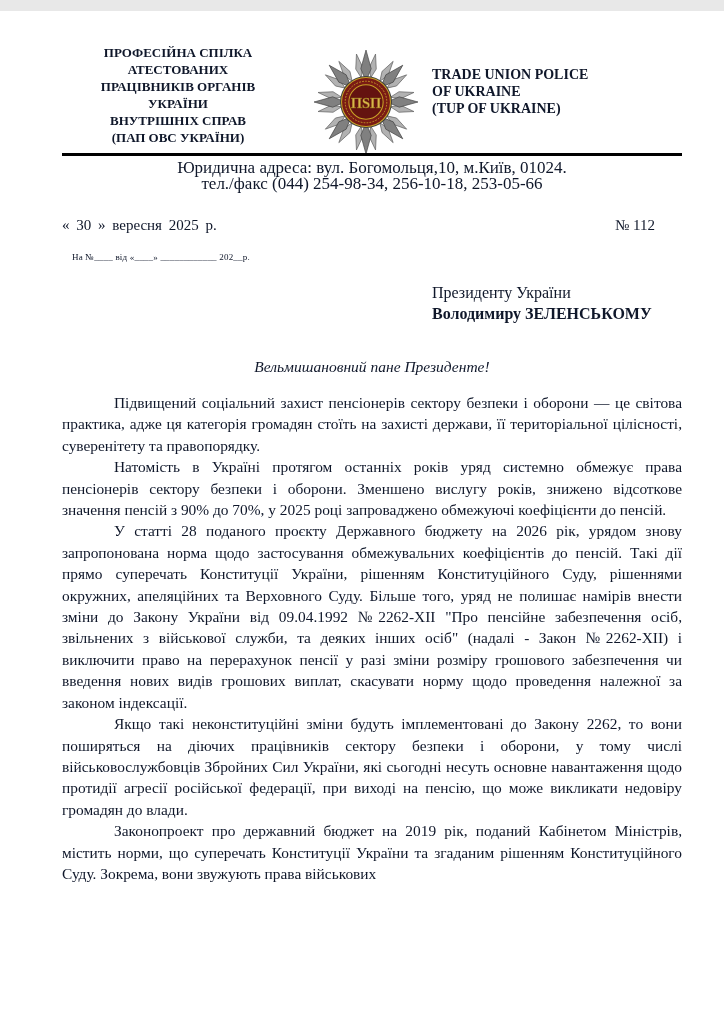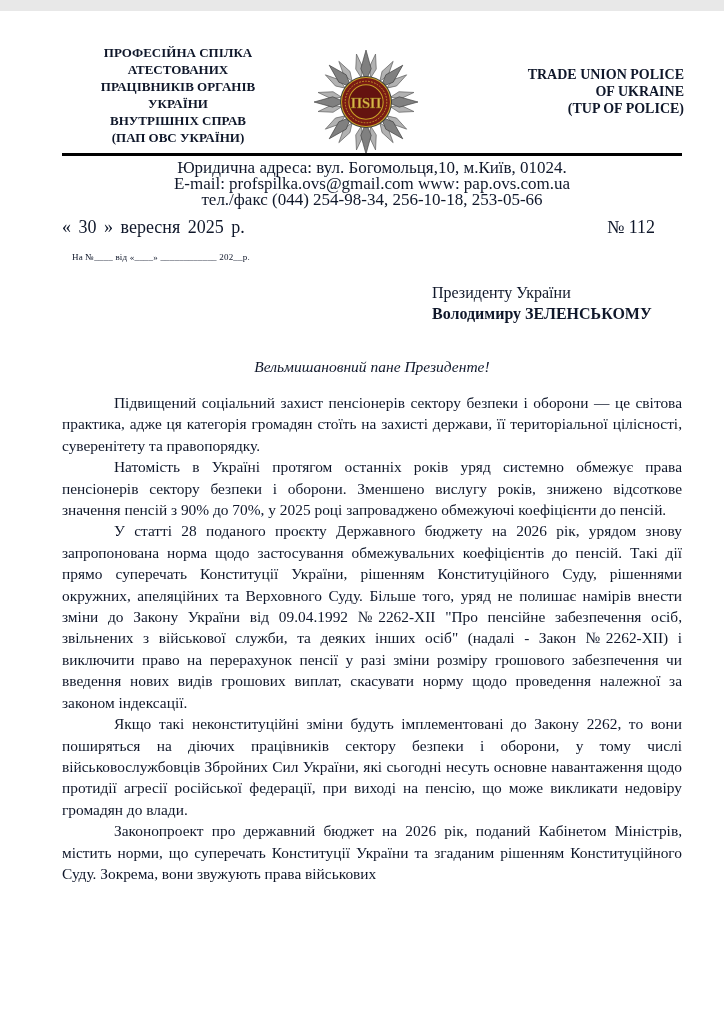--- a/index.html
+++ b/index.html
@@ -12,32 +12,32 @@
     overflow:hidden;
     margin:11px auto;
   }
   
   .hdr-left{
     position:absolute;left:70px;top:33px;width:216px;
     text-align:center;font-weight:bold;font-size:13px;line-height:17px;
   }
   .hdr-right{
     position:absolute;left:432px;top:55px;width:252px;
-    text-align:right;font-weight:bold;font-size:14px;line-height:17px;
+    text-align:left;font-weight:bold;font-size:14px;line-height:17px;
   }
   .emblem{position:absolute;left:314px;top:38px;width:104px;height:106px;}
   .rule{position:absolute;left:62px;top:142px;width:620px;height:3px;background:#000;}
   .address{
     position:absolute;left:62px;top:149px;width:620px;
     text-align:center;font-size:17px;line-height:16px;
   }
   
   .dateline{
     position:absolute;left:62px;top:206px;width:620px;
-    font-size:18px;display:flex;justify-content:space-between;text-align:center;
+    font-size:15px;display:flex;justify-content:space-between;text-align:center;
   }
   .dateline .date{word-spacing:3px;}
   .dateline .num{padding-right:27px;}
   .refline{
     position:absolute;left:72px;top:241px;
     font-size:9px;letter-spacing:.2px;
   }
   
   .addressee{
     position:absolute;left:432px;top:271px;
@@ -110,28 +110,27 @@
       <circle cx="50" cy="50" r="23.5" fill="#7a1b14" stroke="#c9a227" stroke-width="1"></circle>
       <circle cx="50" cy="50" r="20" fill="none" stroke="#c9a227" stroke-width="0.9" stroke-dasharray="1.6 1.3"></circle>
       <circle cx="50" cy="50" r="16.5" fill="#641310" stroke="#c9a227" stroke-width="1"></circle>
       <text x="50" y="55.5" text-anchor="middle" font-size="14" font-weight="bold" fill="#d9b64a" stroke="#8a6a14" stroke-width="0.3">ПSП</text>
     </svg>
   </div>
 
   <div class="hdr-right">
     <div>TRADE UNION POLICE</div>
     <div>OF UKRAINE</div>
-    <div>(TUP OF POLICE)</div>
+    <div>(TUP OF UKRAINE)</div>
   </div>
 
   <div class="rule"></div>
 
   <div class="address">
     <div>Юридична адреса: вул. Богомольця,10, м.Київ, 01024.</div>
-    <div>E-mail: profspilka.ovs@gmail.com  www: pap.ovs.com.ua</div>
     <div>тел./факс (044) 254-98-34, 256-10-18, 253-05-66</div>
   </div>
 
   <div class="dateline">
     <span class="date">«  30 »  вересня  2025 р.</span>
     <span class="num">№ 112</span>
   </div>
 
   <div class="refline">На №____ від «____» ____________ 202__р.</div>
 
@@ -140,16 +139,16 @@
     <div class="bold">Володимиру ЗЕЛЕНСЬКОМУ</div>
   </div>
 
   <div class="salutation">Вельмишановний пане Президенте!</div>
 
   <div class="body-text">
     <p>Підвищений соціальний захист пенсіонерів сектору безпеки і оборони — це світова практика, адже ця категорія громадян стоїть на захисті держави, її територіальної цілісності, суверенітету та правопорядку.</p>
     <p>Натомість в Україні протягом останніх років уряд системно обмежує права пенсіонерів сектору безпеки і оборони. Зменшено вислугу років, знижено відсоткове значення пенсій з 90% до 70%, у 2025 році запроваджено обмежуючі коефіцієнти до пенсій.</p>
     <p>У статті 28 поданого проєкту Державного бюджету на 2026 рік, урядом знову запропонована норма щодо застосування обмежувальних коефіцієнтів до пенсій. Такі дії прямо суперечать Конституції України, рішенням Конституційного Суду, рішеннями окружних, апеляційних та Верховного Суду. Більше того, уряд не полишає намірів внести зміни до Закону України від 09.04.1992 №2262-XII "Про пенсійне забезпечення осіб, звільнених з військової служби, та деяких інших осіб" (надалі - Закон №2262-XII)  і виключити право на перерахунок пенсії у разі зміни розміру грошового забезпечення чи введення нових видів грошових виплат, скасувати норму щодо проведення належної за законом індексації.</p>
     <p>Якщо такі неконституційні зміни будуть імплементовані до Закону 2262, то вони поширяться на діючих працівників сектору безпеки і оборони, у тому числі військовослужбовців Збройних Сил України, які сьогодні несуть основне навантаження щодо протидії агресії російської федерації,  при виході на пенсію, що може викликати недовіру громадян до влади.</p>
-    <p>Законопроект про державний бюджет на 2026 рік, поданий Кабінетом Міністрів, містить норми, що суперечать Конституції України та згаданим рішенням Конституційного Суду. Зокрема, вони звужують права військових</p>
+    <p>Законопроект про державний бюджет на 2019 рік, поданий Кабінетом Міністрів, містить норми, що суперечать Конституції України та згаданим рішенням Конституційного Суду. Зокрема, вони звужують права військових</p>
   </div>
 
 </div>
 
 </body></html>

